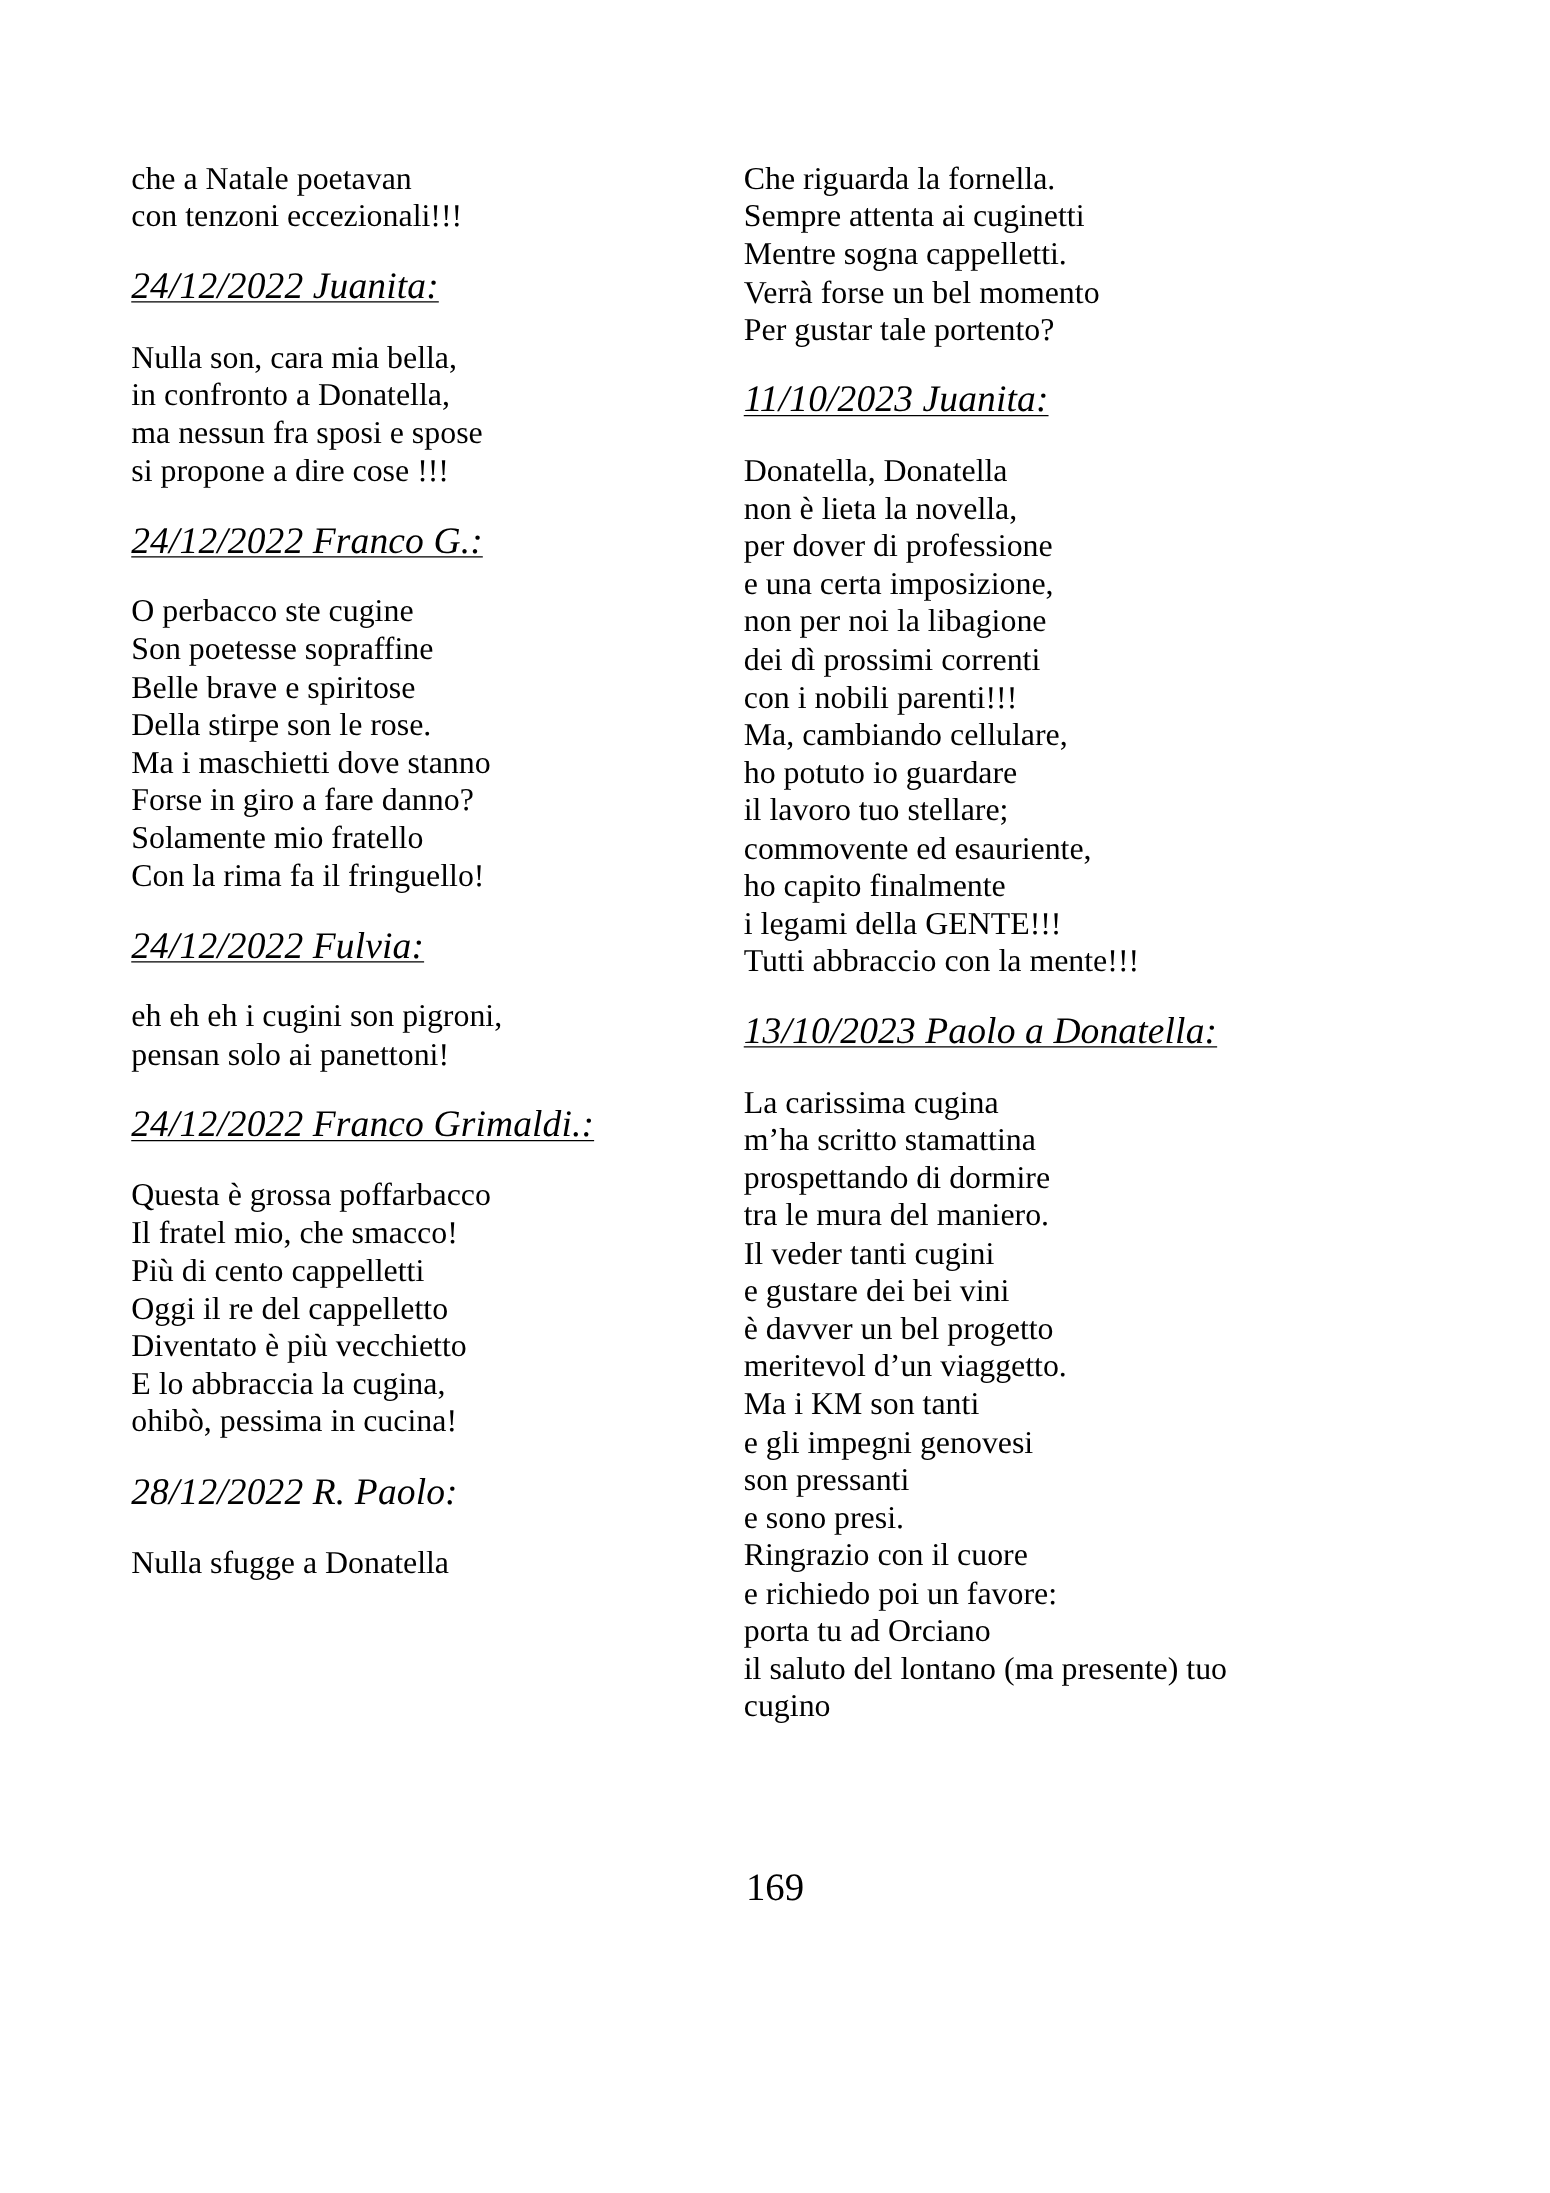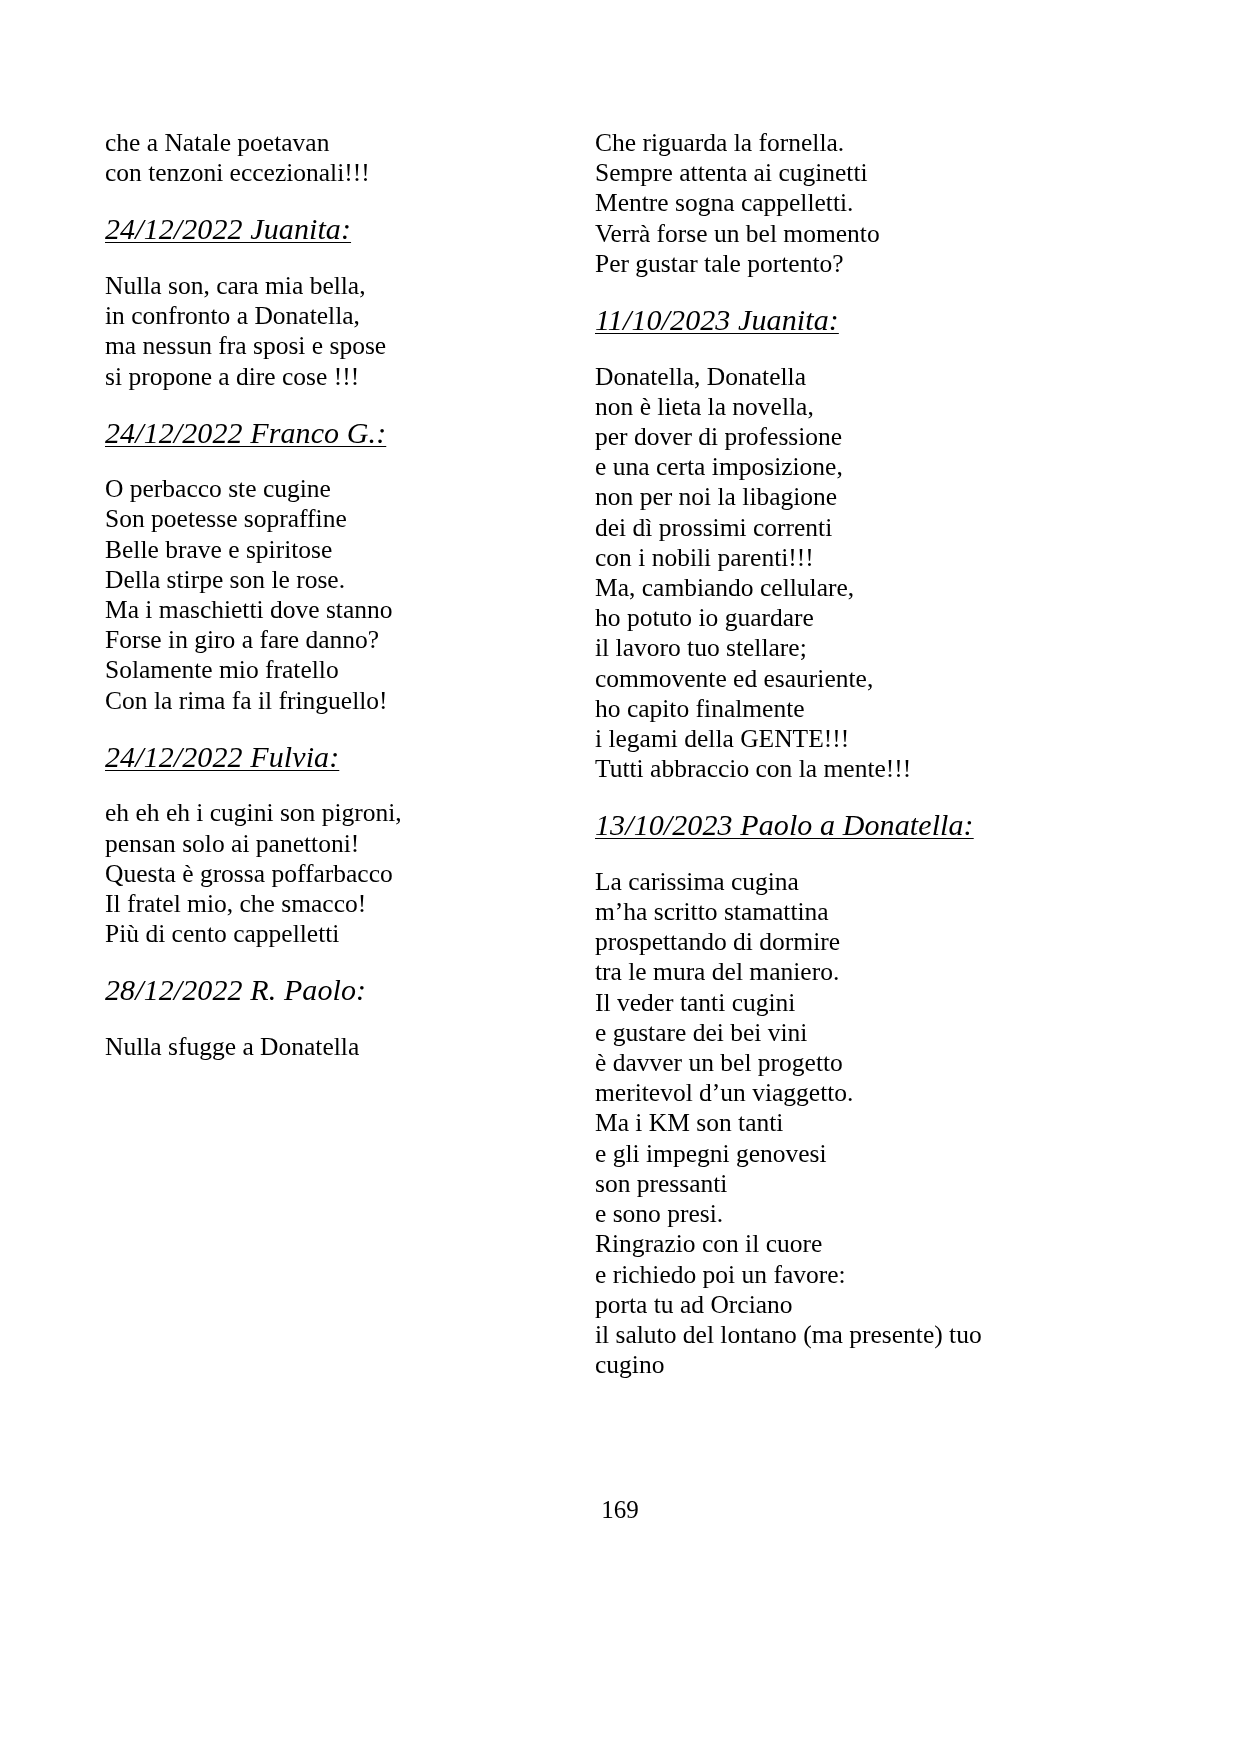--- a/index.html
+++ b/index.html
@@ -76,40 +76,42 @@
   }
   .stanza .line.wrapped {
     white-space: normal;
   }
   .pagenum {
     position: absolute;
     left: 0;
     top: 1495px;
     width: 1240px;
     text-align: center;
-    font-size: 25px;
+    font-size: 31px;
     line-height: 30px;
     font-family: "Liberation Serif", "DejaVu Serif", serif;
   }
 </style>
 </head>
 <body>
 
 <div class="page">
 
   <div class="columns">
     <div class="column left" id="left-col">
         <div class="stanza block"><span class="line">che a Natale poetavan</span><span class="line">con tenzoni eccezionali!!!</span></div>
         <div class="heading-wrap block"><div class="heading underlined">24/12/2022 Juanita:</div></div>
         <div class="stanza block"><span class="line">Nulla son, cara mia bella,</span><span class="line">in confronto a Donatella,</span><span class="line">ma nessun fra sposi e spose</span><span class="line">si propone a dire cose !!!</span></div>
         <div class="heading-wrap block"><div class="heading underlined">24/12/2022 Franco G.:</div></div>
         <div class="stanza block"><span class="line">O perbacco ste cugine</span><span class="line">Son poetesse sopraffine</span><span class="line">Belle brave e spiritose</span><span class="line">Della stirpe son le rose.</span><span class="line">Ma i maschietti dove stanno</span><span class="line">Forse in giro a fare danno?</span><span class="line">Solamente mio fratello</span><span class="line">Con la rima fa il fringuello!</span></div>
         <div class="heading-wrap block"><div class="heading underlined">24/12/2022 Fulvia:</div></div>
         <div class="stanza block"><span class="line">eh eh eh i cugini son pigroni,</span><span class="line">pensan solo ai panettoni!</span></div>
+        <div class="heading-wrap block"><div class="heading underlined">24/12/2022 Franco Grimaldi.:</div></div>
         <div class="stanza block"><span class="line">Questa è grossa poffarbacco</span><span class="line">Il fratel mio, che smacco!</span><span class="line">Più di cento cappelletti</span></div>
+        <div class="stanza block"><span class="line">Oggi il re del cappelletto</span><span class="line">Diventato è più vecchietto</span><span class="line">E lo abbraccia la cugina,</span><span class="line">ohibò, pessima in cucina!</span></div>
         <div class="heading-wrap block"><div class="heading">28/12/2022 R. Paolo:</div></div>
         <div class="stanza block"><span class="line">Nulla sfugge a Donatella</span></div>
       </div>
     <div class="column right" id="right-col">
         <div class="stanza block"><span class="line">Che riguarda la fornella.</span><span class="line">Sempre attenta ai cuginetti</span><span class="line">Mentre sogna cappelletti.</span><span class="line">Verrà forse un bel momento</span><span class="line">Per gustar tale portento?</span></div>
         <div class="heading-wrap block"><div class="heading underlined">11/10/2023 Juanita:</div></div>
         <div class="stanza block"><span class="line">Donatella, Donatella</span><span class="line">non è lieta la novella,</span><span class="line">per dover di professione</span><span class="line">e una certa imposizione,</span><span class="line">non per noi la libagione</span><span class="line">dei dì prossimi correnti</span><span class="line">con i nobili parenti!!!</span><span class="line">Ma, cambiando cellulare,</span><span class="line">ho potuto io guardare</span><span class="line">il lavoro tuo stellare;</span><span class="line">commovente ed esauriente,</span><span class="line">ho capito finalmente</span><span class="line">i legami della GENTE!!!</span><span class="line">Tutti abbraccio con la mente!!!</span></div>
         <div class="heading-wrap block"><div class="heading underlined">13/10/2023 Paolo a Donatella:</div></div>
         <div class="stanza block"><span class="line">La carissima cugina</span><span class="line">m’ha scritto stamattina</span><span class="line">prospettando di dormire</span><span class="line">tra le mura del maniero.</span><span class="line">Il veder tanti cugini</span><span class="line">e gustare dei bei vini</span><span class="line">è davver un bel progetto</span><span class="line">meritevol d’un viaggetto.</span><span class="line">Ma i KM son tanti</span><span class="line">e gli impegni genovesi</span><span class="line">son pressanti</span><span class="line">e sono presi.</span><span class="line">Ringrazio con il cuore</span><span class="line">e richiedo poi un favore:</span><span class="line">porta tu ad Orciano</span><span class="line wrapped">il saluto del lontano (ma presente) tuo</span><span class="line">cugino</span></div>
       </div>

